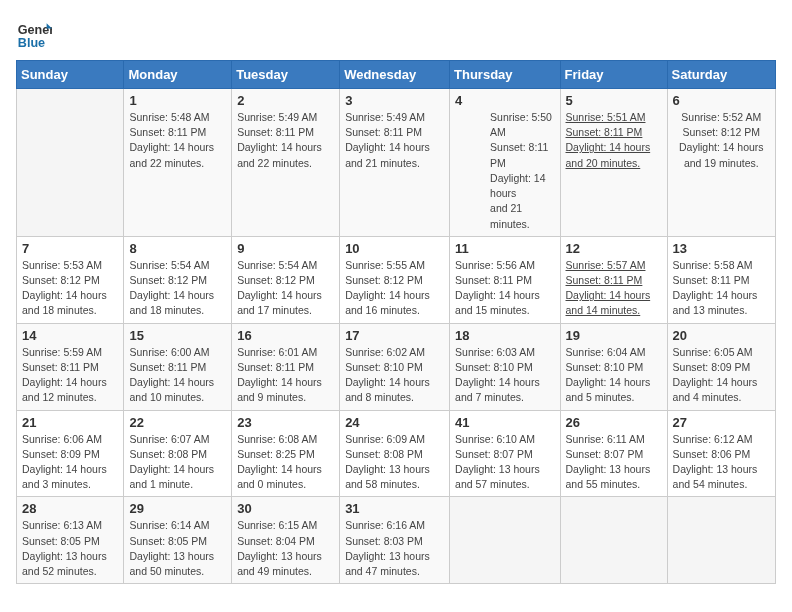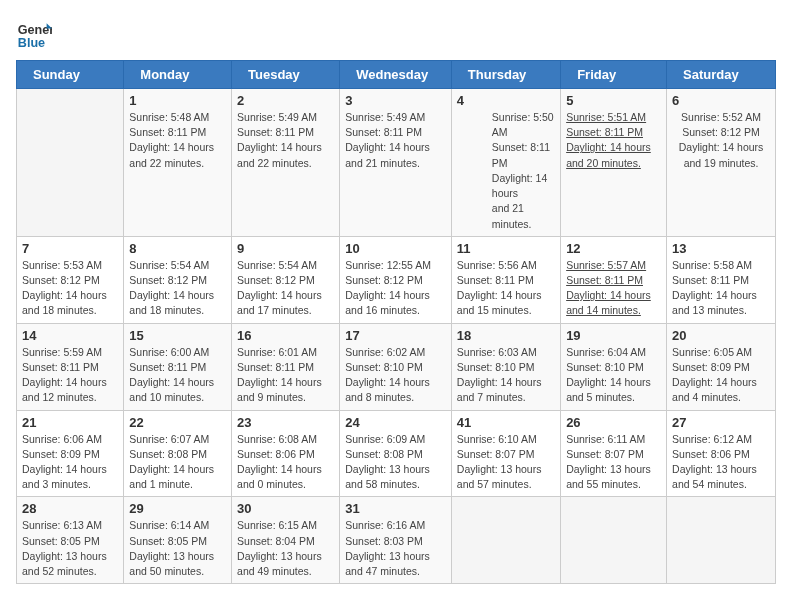--- a/index.html
+++ b/index.html
@@ -38,21 +38,21 @@
       color: #555;
     }
     .calendar {
       width: 100%;
       border-collapse: collapse;
       font-size: 11px;
     }
     .calendar thead th {
       background: #3a7abf;
       color: #fff;
-      padding: 6px 16px;
+      padding: 6px 4px;
       text-align: left;
       font-size: 13px;
       font-weight: bold;
       border: 1px solid #2a6aaf;
     }
     .calendar tbody td {
       border: 1px solid #ccc;
       padding: 4px 5px;
       vertical-align: top;
       width: 113px;
@@ -168,21 +168,21 @@
         </td>
         <td>
           <span class="day-num">9</span>
           <div class="day-detail" style="white-space: pre-line;">Sunrise: 5:54 AM
 Sunset: 8:12 PM
 Daylight: 14 hours
 and 17 minutes.</div>
         </td>
         <td>
           <span class="day-num">10</span>
-          <div class="day-detail" style="white-space: pre-line;">Sunrise: 12:55 AM
+          <div class="day-detail" style="white-space: pre-line;">Sunrise: 5:55 AM
 Sunset: 8:12 PM
 Daylight: 14 hours
 and 16 minutes.</div>
         </td>
         <td>
           <span class="day-num">11</span>
           <div class="day-detail" style="white-space: pre-line;">Sunrise: 5:56 AM
 Sunset: 8:11 PM
 Daylight: 14 hours
 and 15 minutes.</div>
@@ -264,21 +264,21 @@
         <td>
           <span class="day-num">22</span>
           <div class="day-detail" style="white-space: pre-line;">Sunrise: 6:07 AM
 Sunset: 8:08 PM
 Daylight: 14 hours
 and 1 minute.</div>
         </td>
         <td>
           <span class="day-num">23</span>
           <div class="day-detail" style="white-space: pre-line;">Sunrise: 6:08 AM
-Sunset: 8:06 PM
+Sunset: 8:25 PM
 Daylight: 14 hours
 and 0 minutes.</div>
         </td>
         <td>
           <span class="day-num">24</span>
           <div class="day-detail" style="white-space: pre-line;">Sunrise: 6:09 AM
 Sunset: 8:08 PM
 Daylight: 13 hours
 and 58 minutes.</div>
         </td>

